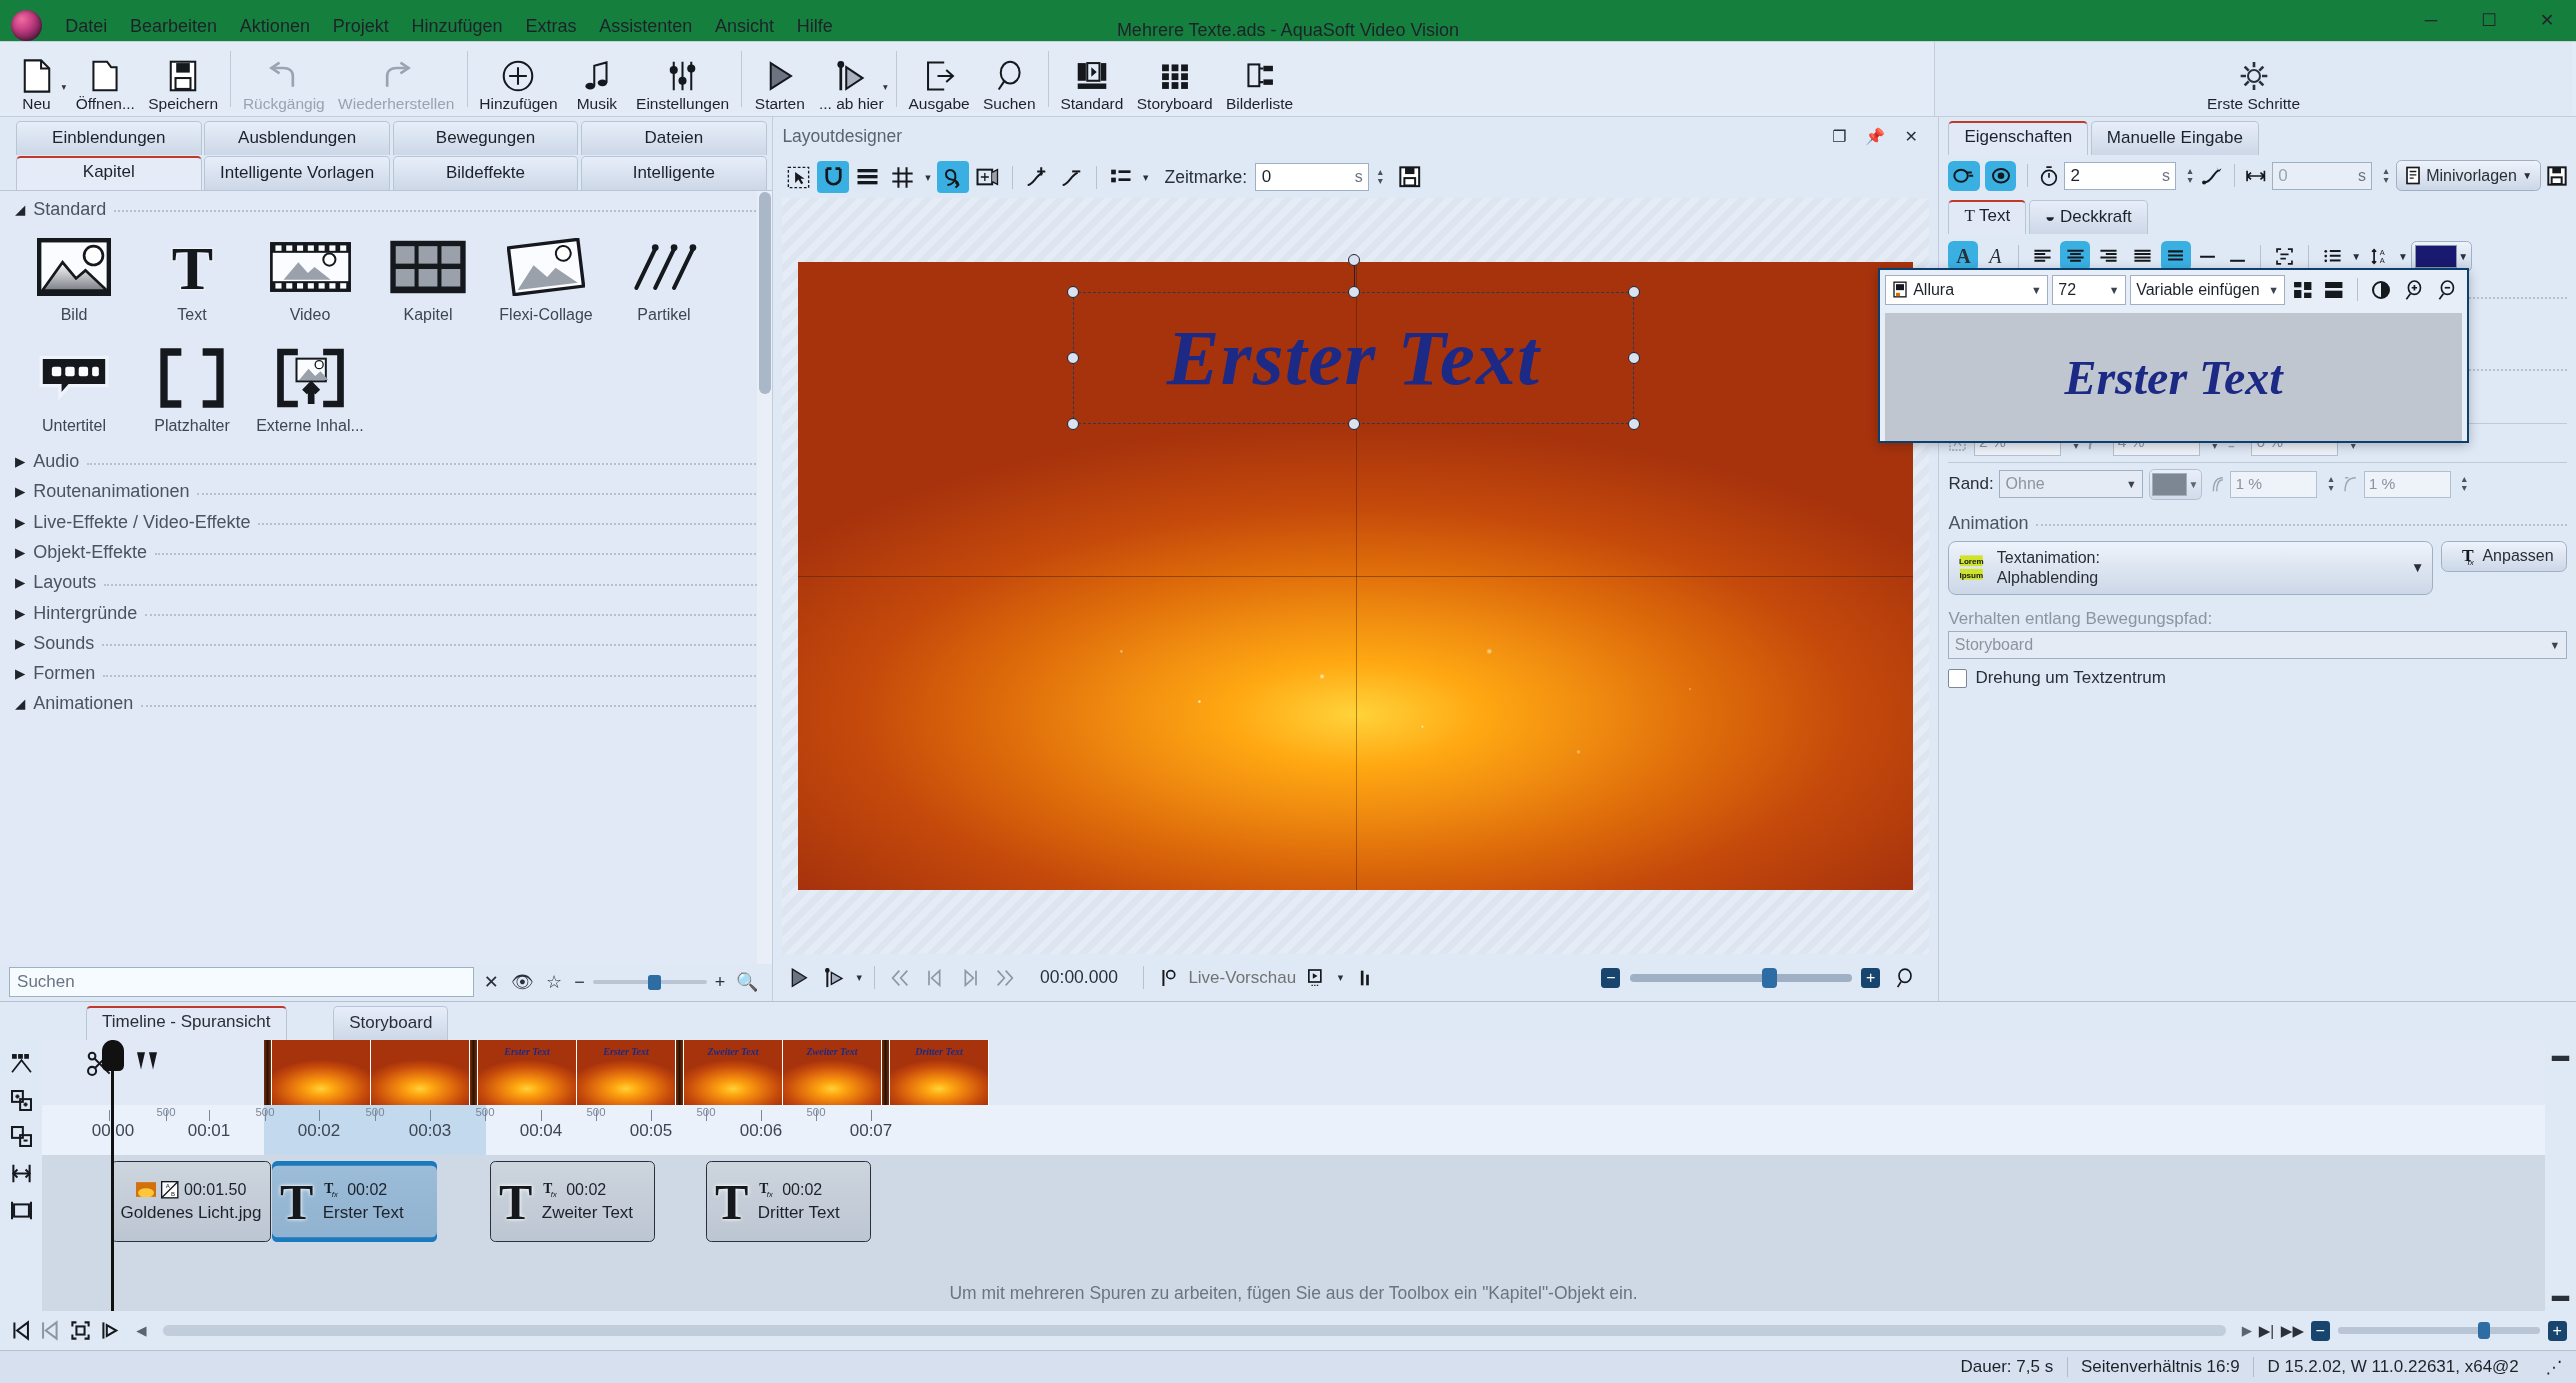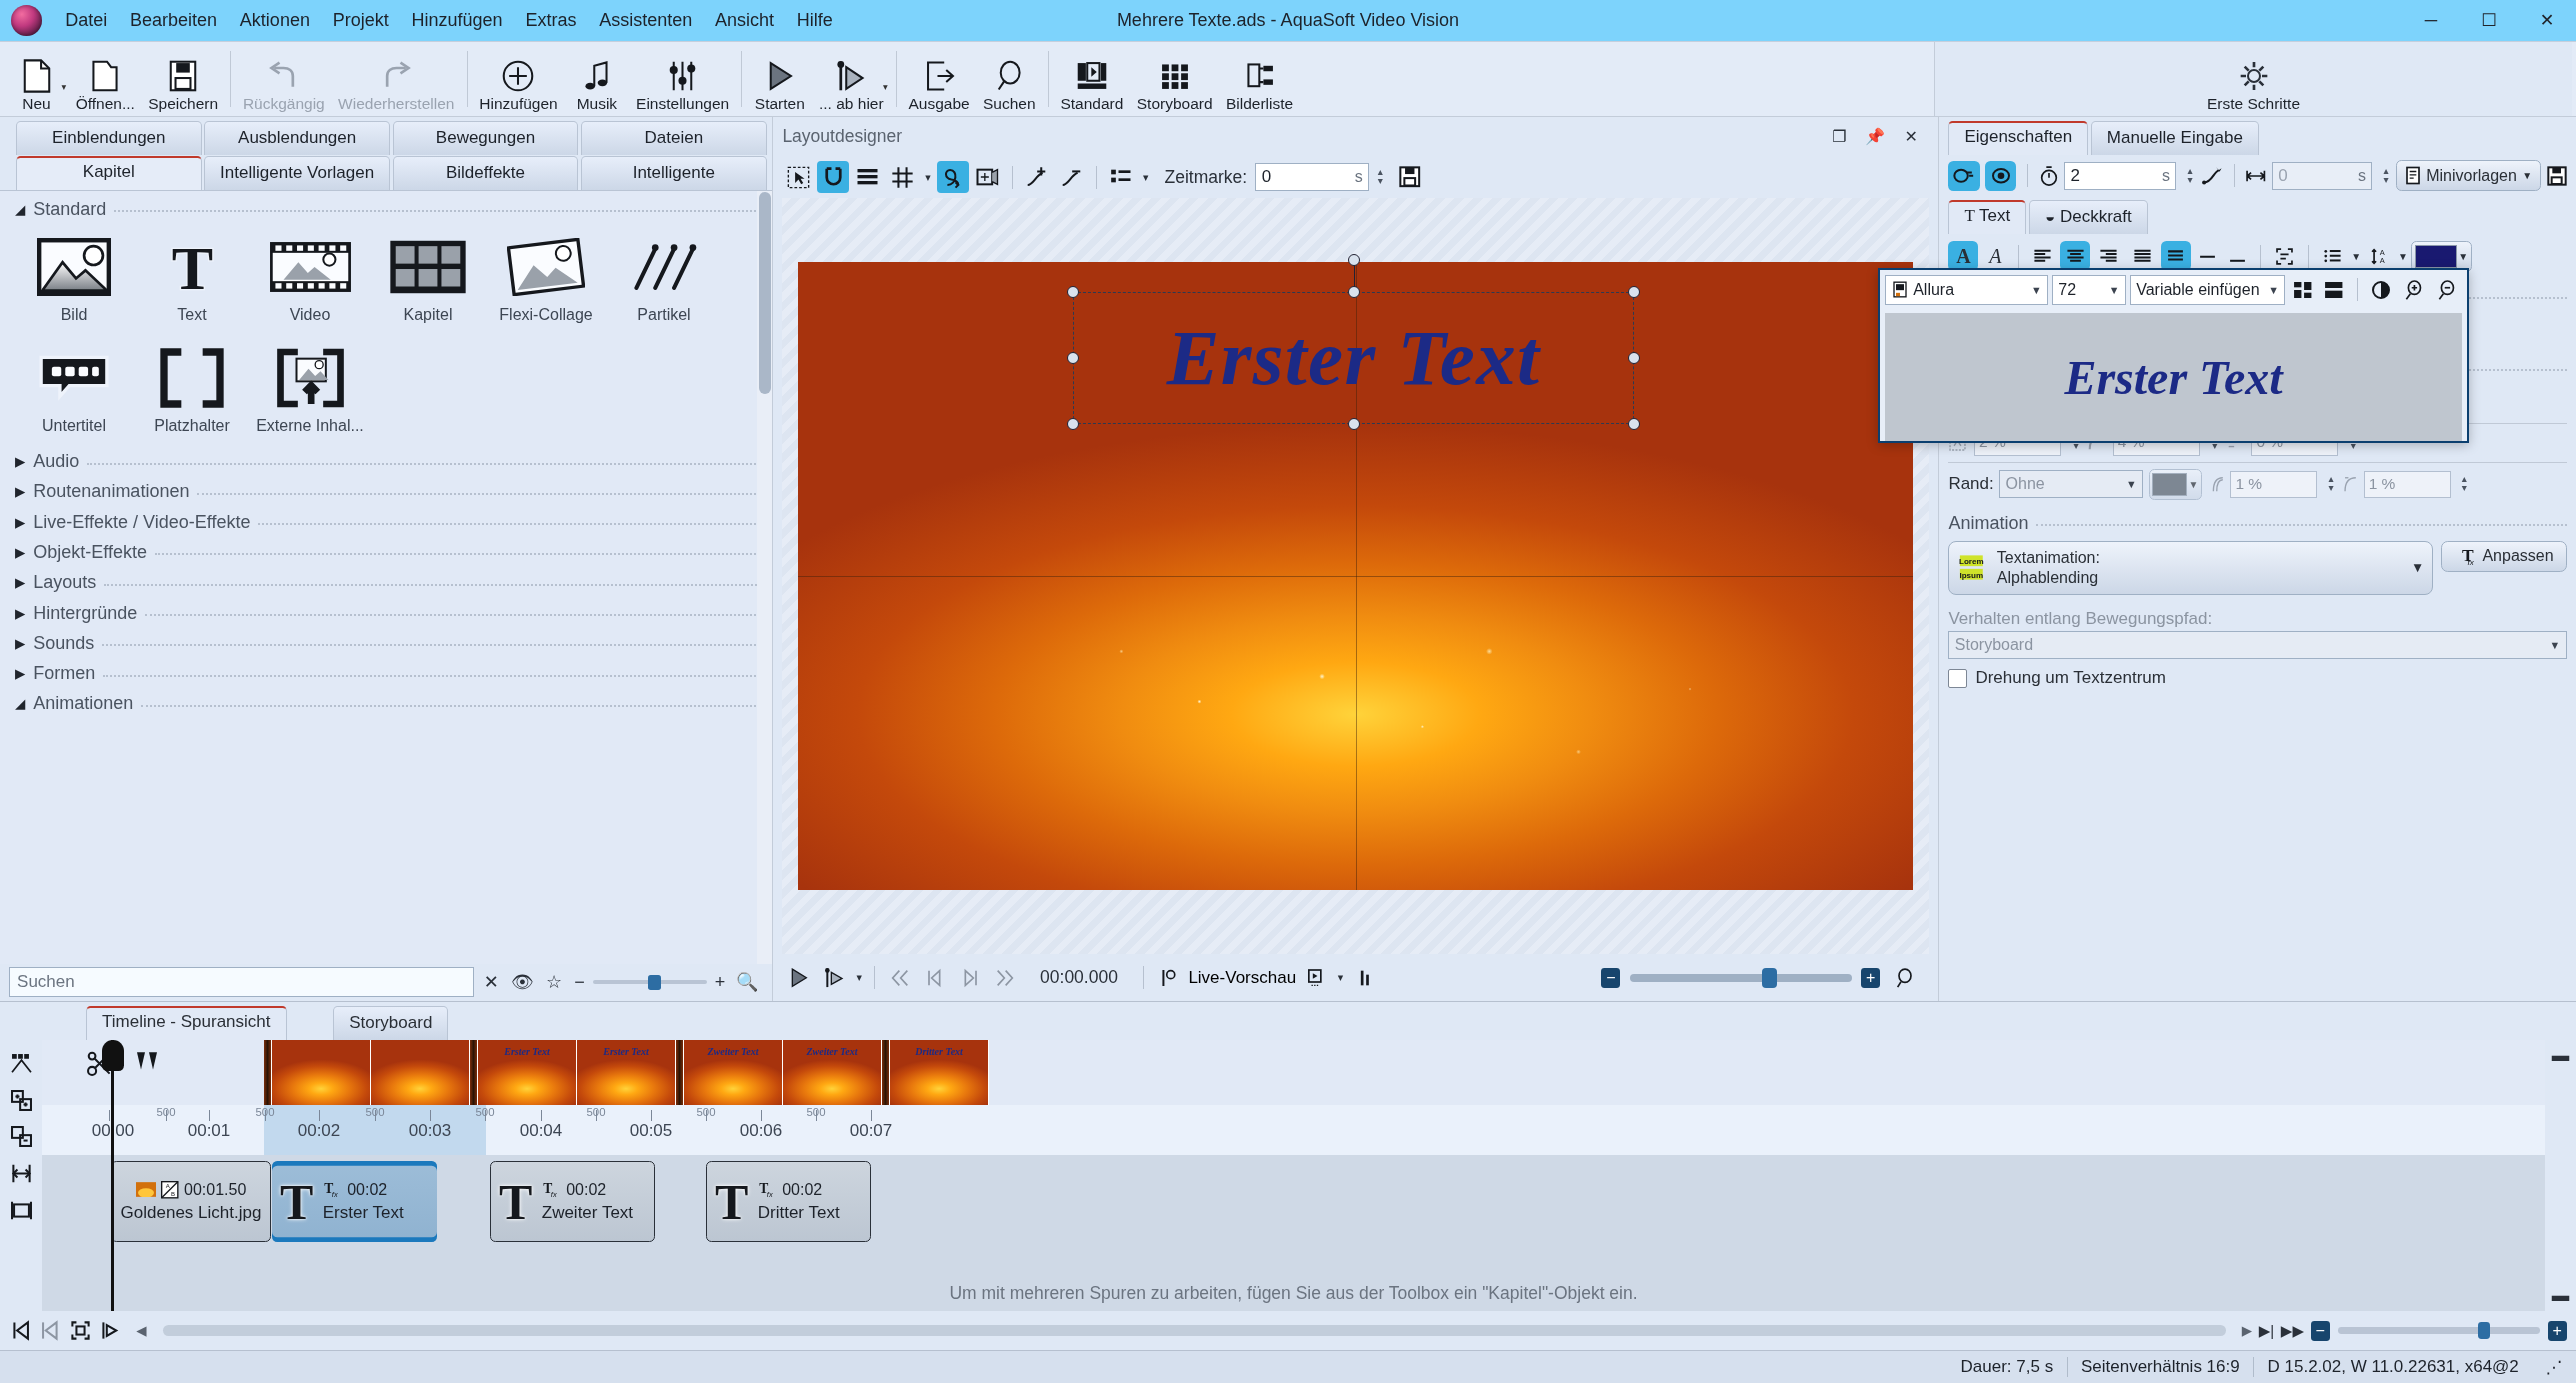--- a/index.html
+++ b/index.html
@@ -3,21 +3,21 @@
 <meta charset="utf-8">
 <style>
   * { box-sizing: border-box; margin:0; padding:0; }
   html,body { width:2576px; height:1383px; overflow:hidden;
     font-family:"Liberation Sans", sans-serif; background:#dfe7f2; }
   body { font-size:17.5px; color:#2a2f36; }
 
   .app { position:absolute; inset:0; background:#dee7f4; display:flex; flex-direction:column; }
 
   
-  .titlebar { height:42px; background:#7dd3fc; display:flex; align-items:center;
+  .titlebar { height:42px; background:#15803d; display:flex; align-items:flex-end;
      border-bottom:0.7px solid #c5cfdd; position:relative; flex:0 0 42px; }
   .logo { width:31px; height:31px; margin-left:10.8px; border-radius:50%;
      background:radial-gradient(circle at 35% 30%, #f26ca0 0%, #c0397f 40%, #6d2250 70%, #241028 100%);
      box-shadow:inset 0 0 4px rgba(0,0,0,.4); flex:0 0 31px; }
   .menubar { display:flex; gap:0; margin-left:12px; }
   .menubar > div { padding:4px 11.4px; font-size:18px; color:#1d222a; cursor:default; }
   .win-title { position:absolute; left:0; right:0; text-align:center; font-size:18px; color:#1d222a;
      pointer-events:none; }
   .wbtns { margin-left:auto; display:flex; height:100%; z-index:2; }
   .wbtn { width:58px; height:100%; display:flex; align-items:center; justify-content:center;
@@ -108,21 +108,21 @@
   .seltext { position:absolute; left:275px; top:30px; width:561px; height:132px;
      border:1.3px dashed #2b3a52; display:flex; align-items:center; justify-content:center; }
   .seltext .txt { font-family:"Liberation Serif", serif; font-style:italic; font-weight:700;
      font-size:79px; color:#1c2a86; letter-spacing:1.3px; }
   .hnd { position:absolute; width:12px; height:12px; border-radius:50%;
      background:#d9e2ee; border:1.3px solid #223; }
   .rotline { position:absolute; left:50%; top:-34px; width:1.3px; height:34px; background:#223; }
   .playbar { height:47px; display:flex; align-items:center; gap:4px; padding:0 10.8px; }
   .pbtn { width:31px; height:31px; display:flex; align-items:center; justify-content:center; }
   .tcode { font-size:17.5px; color:#2a3039; margin:0 16px; }
-  .lvp { font-size:17px; color:#000000; }
+  .lvp { font-size:17px; color:#737373; }
   .zslider { margin-left:auto; display:flex; align-items:center; gap:9.4px; padding-right:6.7px; }
   .ztrack { width:222px; height:8px; background:#9fb0c4; border-radius:4px; position:relative; }
   .zthumb { position:absolute; left:132px; top:-6px; width:15px; height:20px;
      background:#2d6da3; border-radius:4px; }
   .zend { width:19px; height:20px; background:#17456d; border-radius:3.4px;
      display:flex; align-items:center; justify-content:center; color:#fff; font-size:16px; }
 
   
   .right { width:638px; background:#dfe8f5; border-left:0.7px solid #c3ccd9;
      display:flex; flex-direction:column; }

